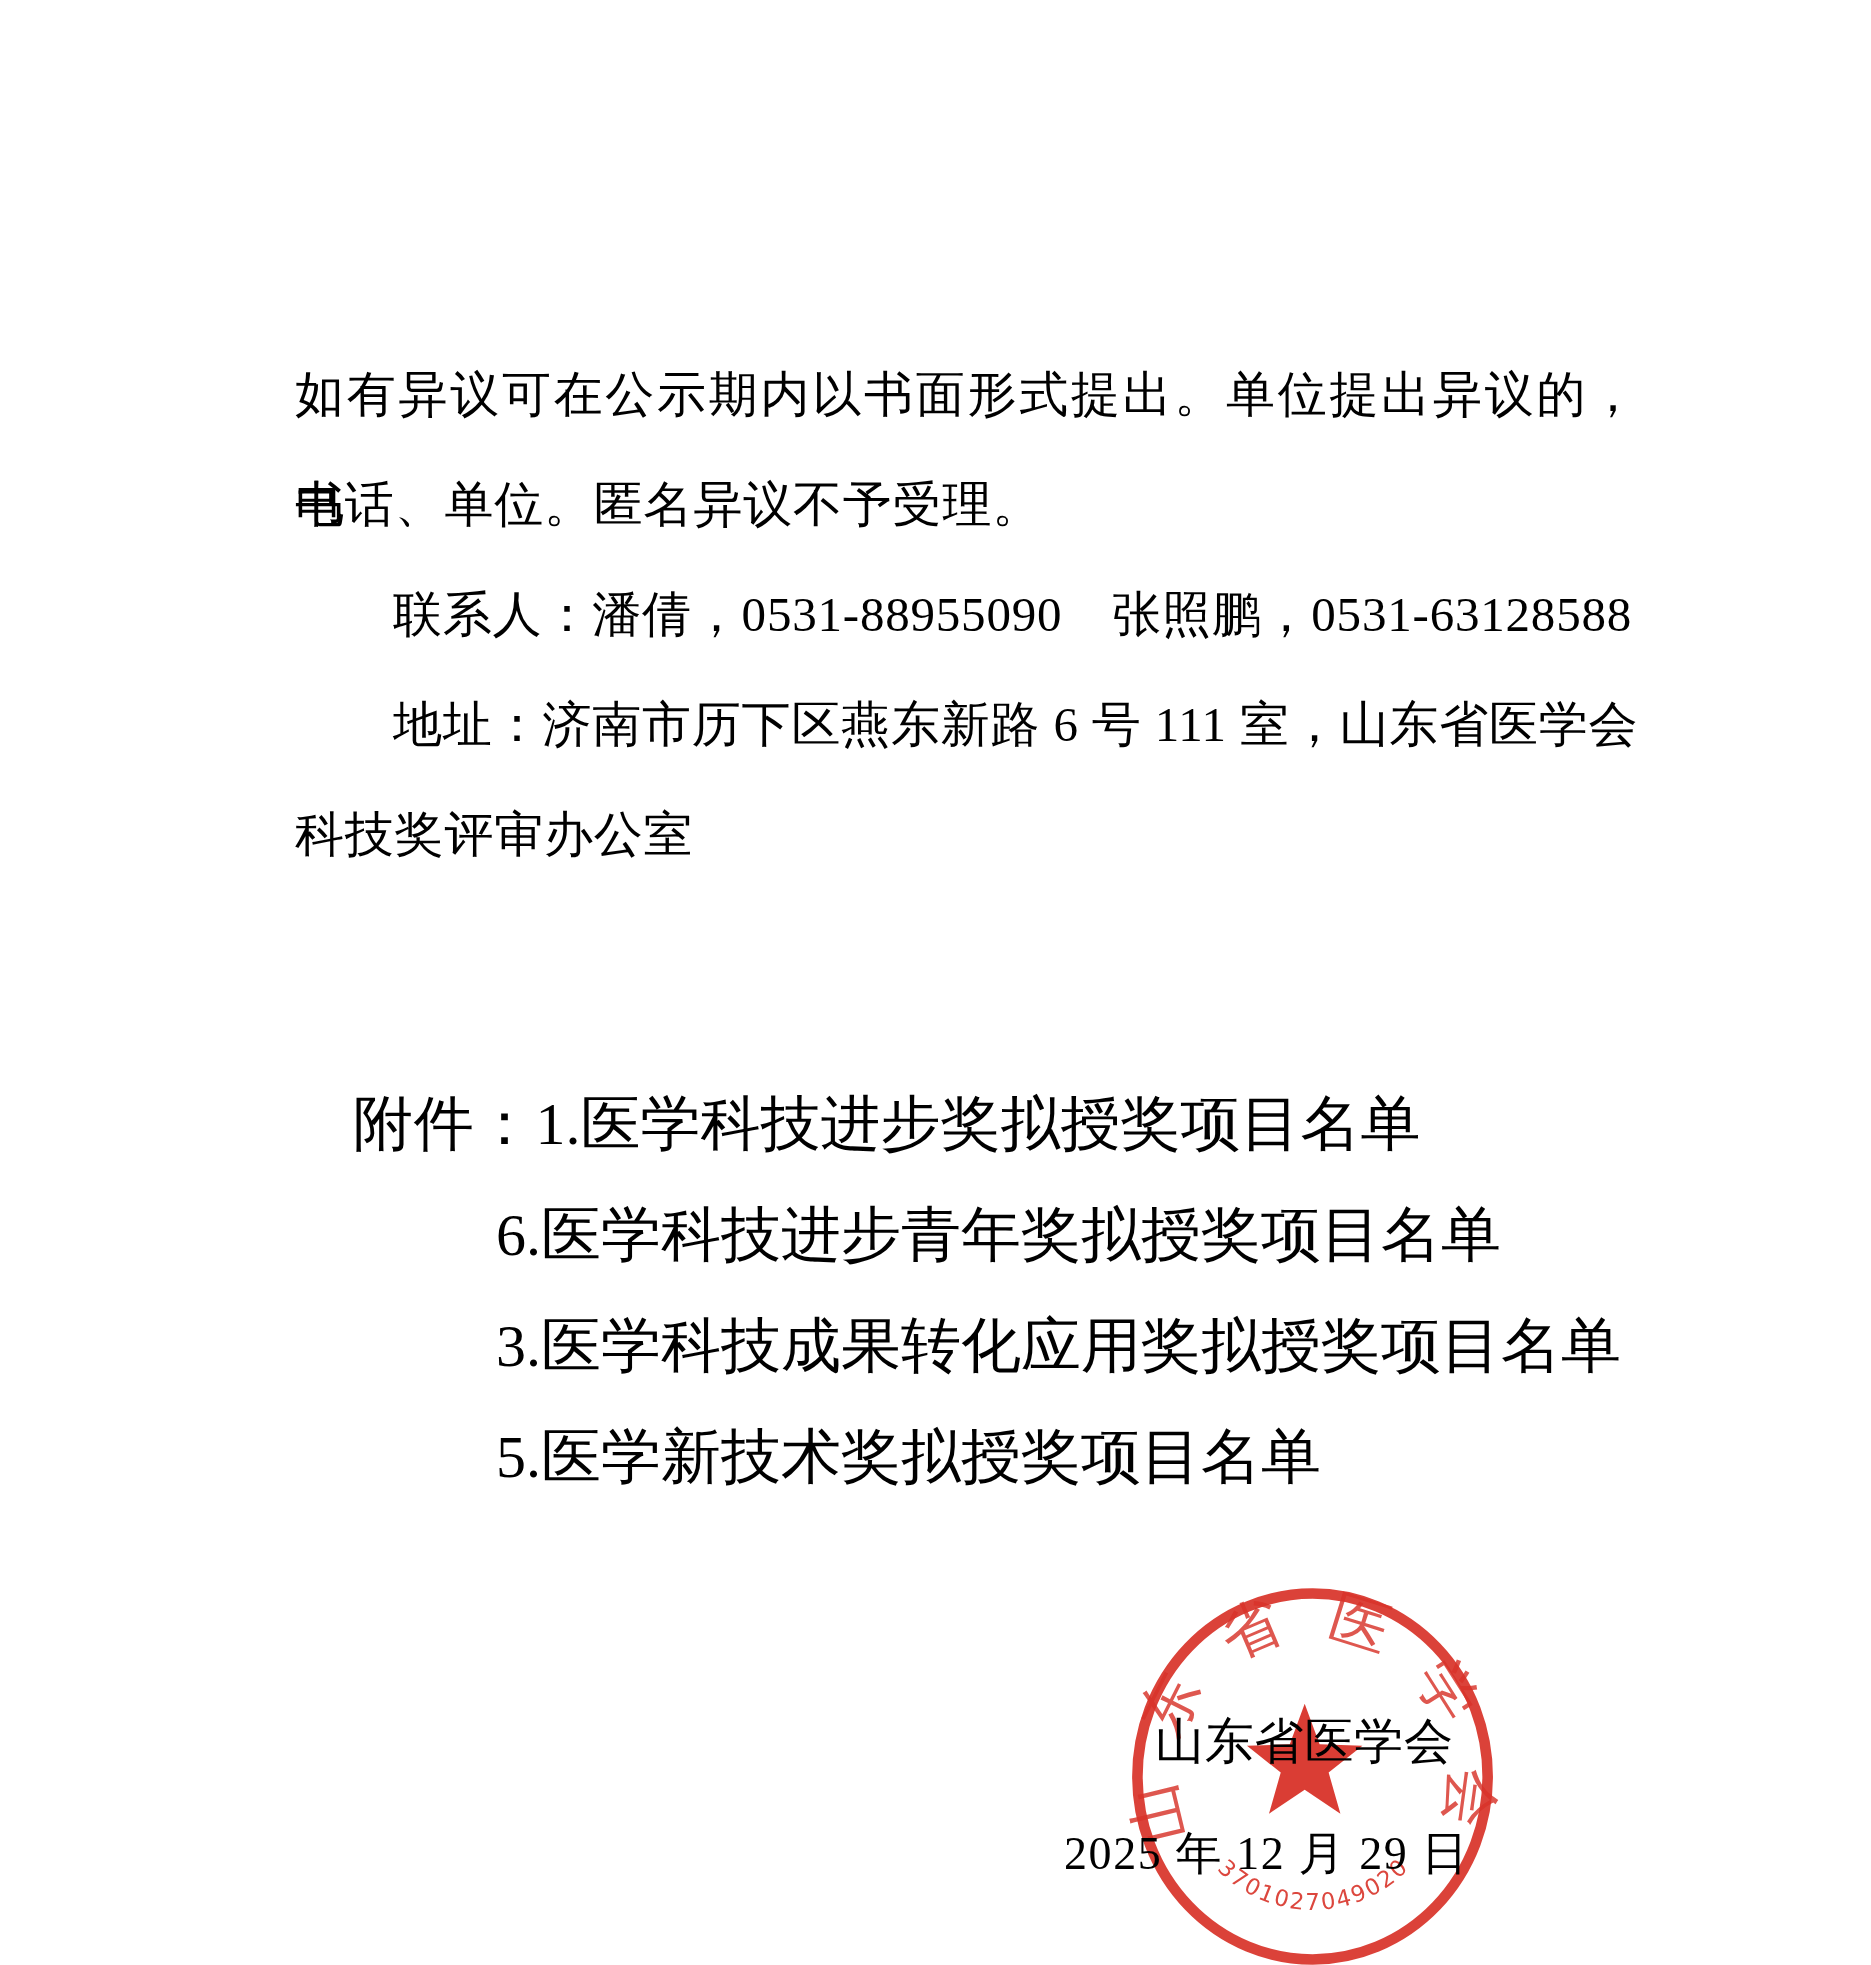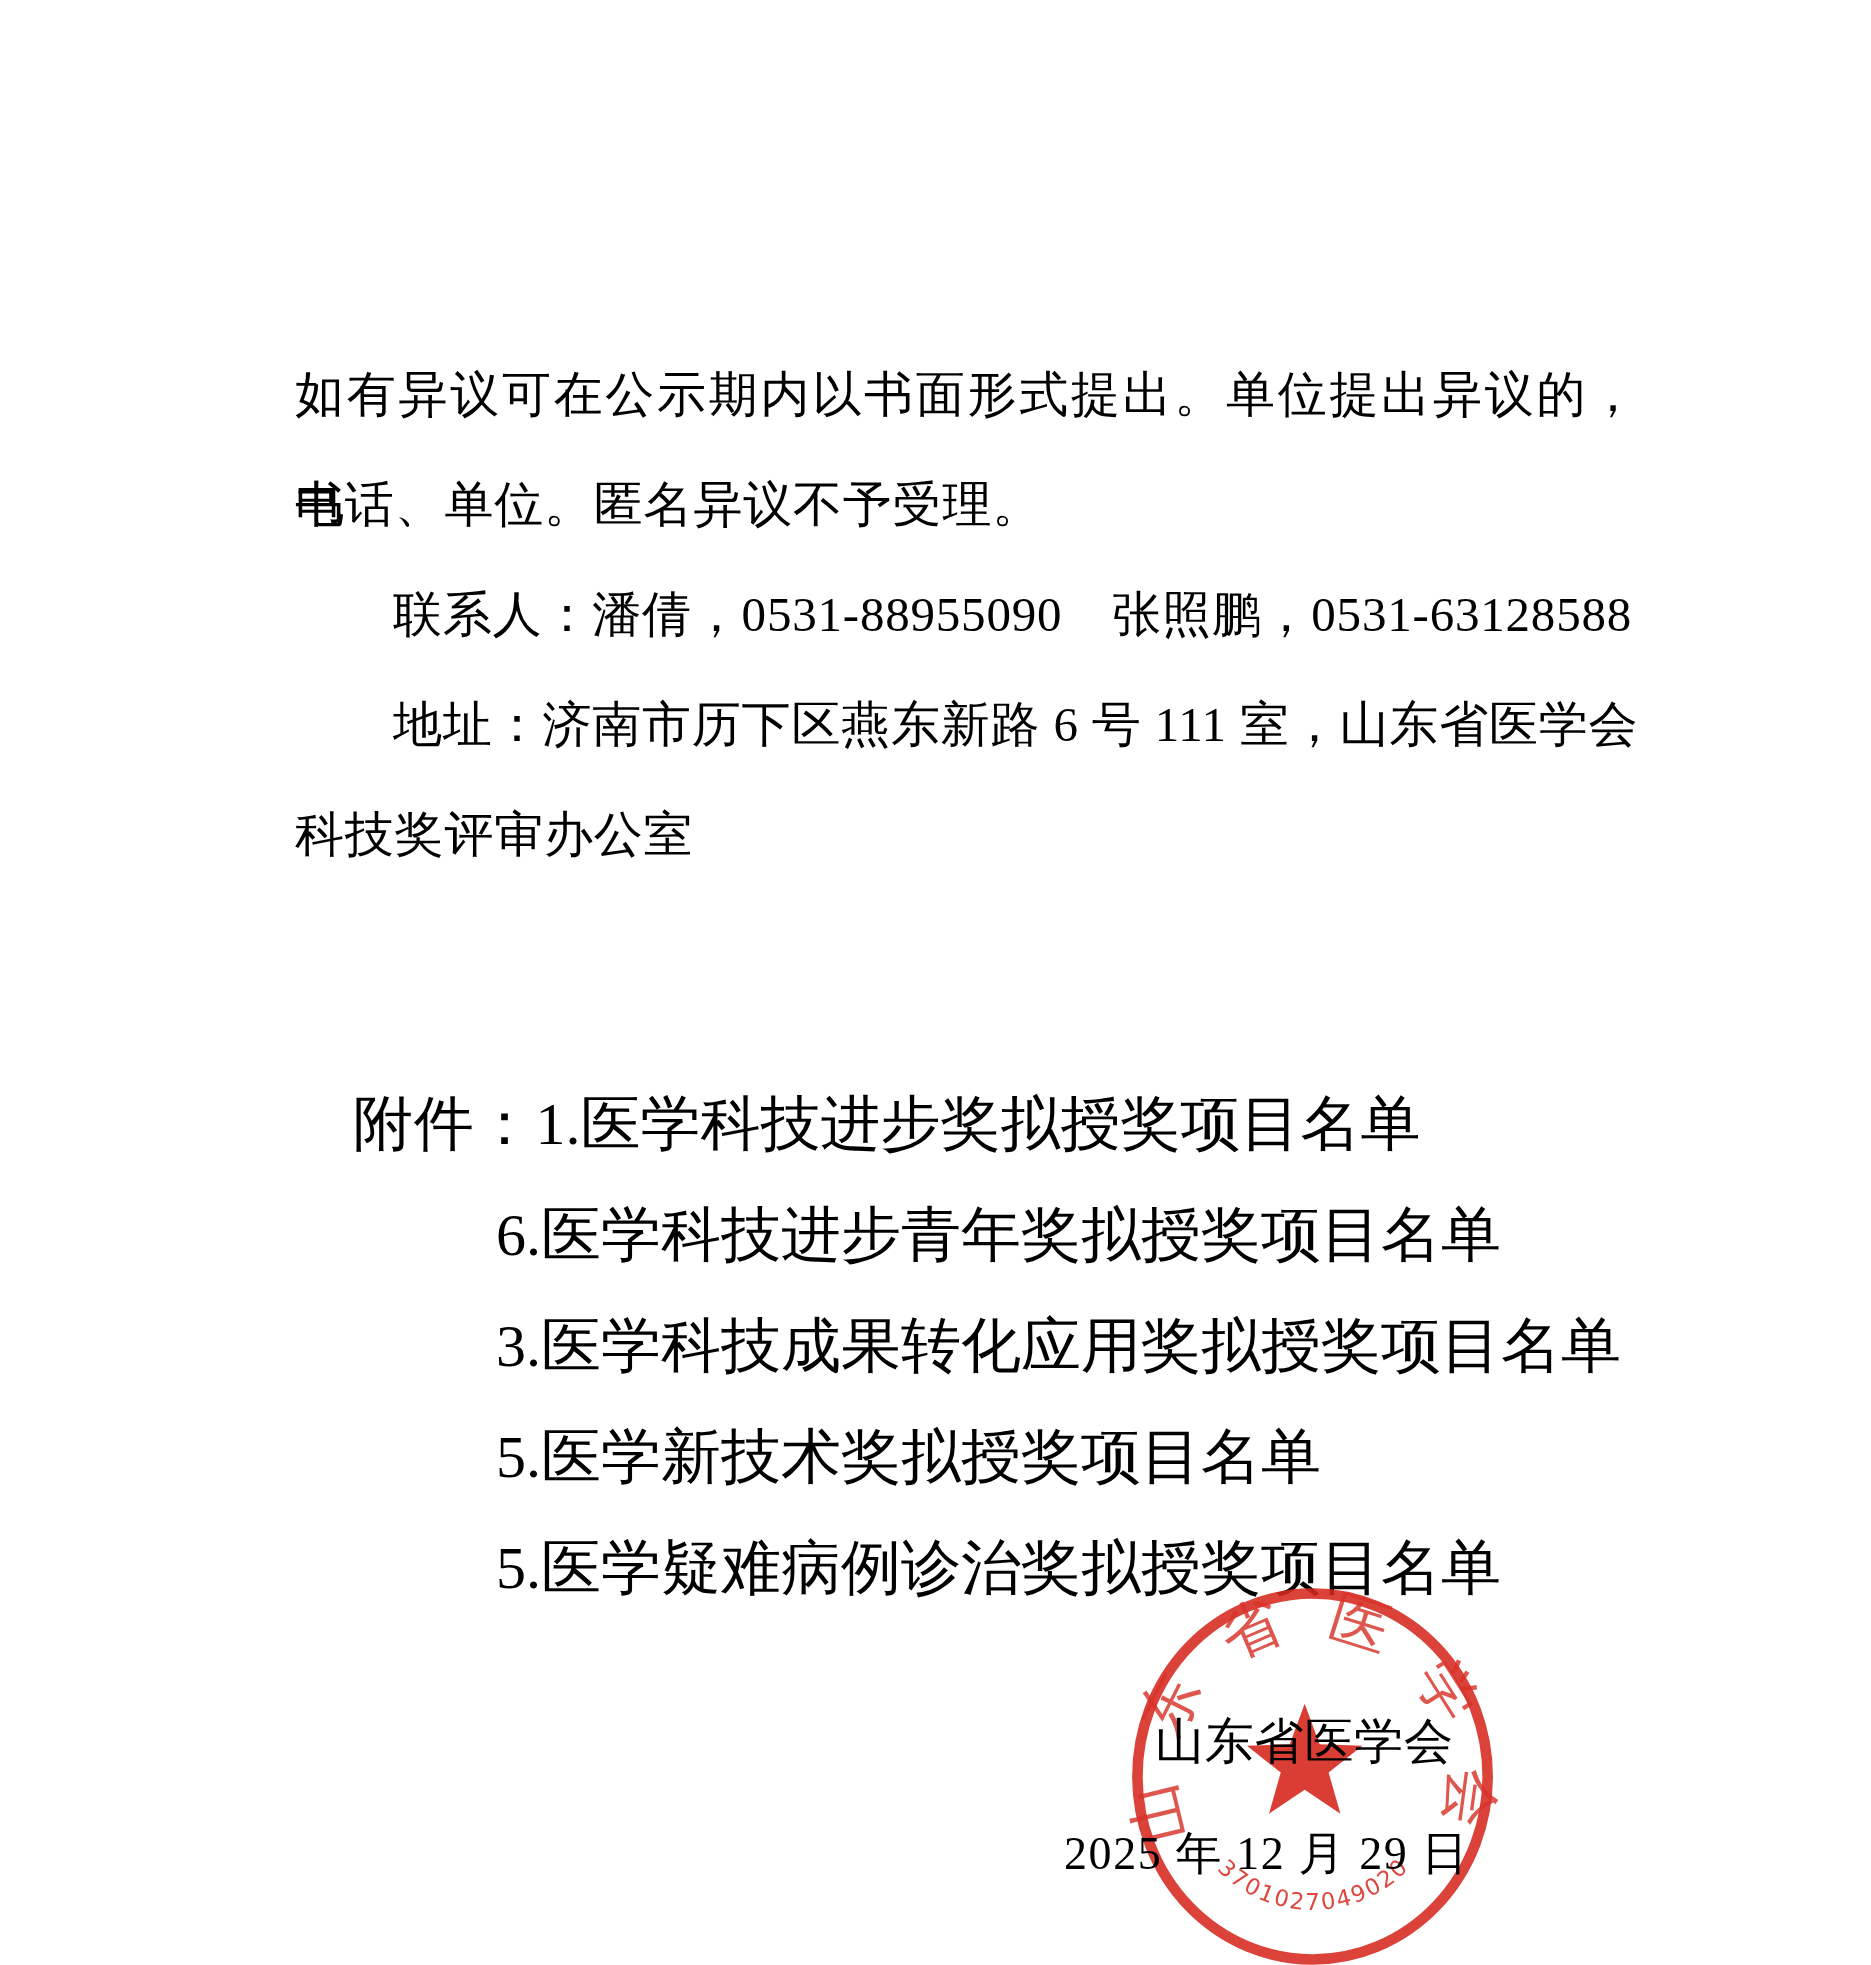--- a/index.html
+++ b/index.html
@@ -77,21 +77,20 @@
     <div class="tline">科技奖评审办公室</div>
   </div>
 
   <div class="attach-block">
     <div class="attach-row first">
       <span class="attach-label">附件：</span><span>1.医学科技进步奖拟授奖项目名单</span>
     </div>
     <div class="attach-row rest">6.医学科技进步青年奖拟授奖项目名单</div>
     <div class="attach-row rest">3.医学科技成果转化应用奖拟授奖项目名单</div>
     <div class="attach-row rest">5.医学新技术奖拟授奖项目名单</div>
-    <div class="attach-row rest">5.医学疑难病例诊治奖拟授奖项目名单</div>
   </div>
 
   <svg class="seal" viewBox="0 0 950 1000" xmlns="http://www.w3.org/2000/svg">
 
     <ellipse cx="470" cy="500" rx="446" ry="466" fill="none" stroke="#d6281e" stroke-width="27" opacity="0.93"></ellipse>
 
     <polygon transform="translate(0,10)" points="450,305 488,408 597,412 511,480 541,585 450,524 359,585 389,480 303,412 412,408" fill="#d6281e" opacity="0.95"></polygon>
 
     <path id="sealArcTop" d="M 162 678 A 356 356 0 1 1 790 656" fill="none"></path>
     <text font-size="150" fill="#d6281e" opacity="0.82" font-family="Liberation Serif, DejaVu Serif, serif">

